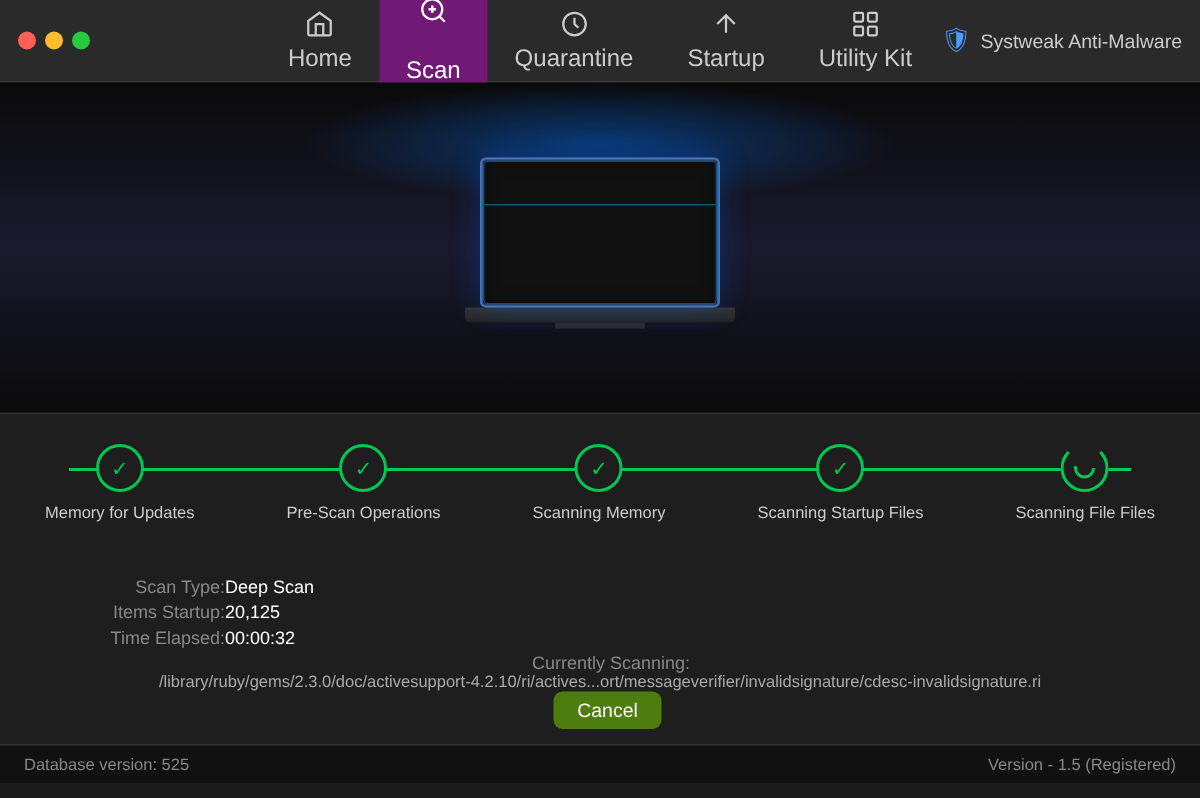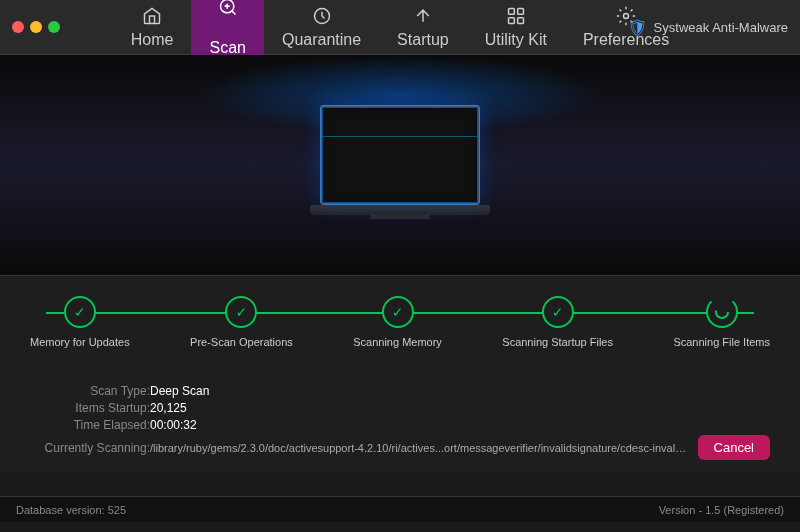--- a/index.html
+++ b/index.html
@@ -266,33 +266,34 @@
       text-align: right;
     }
 
     .info-value {
       color: #fff;
     }
 
     .info-row.scanning-row {
       display: flex;
       align-items: center;
+      flex-direction: column;
     }
 
     .scanning-path {
       color: #aaa;
       font-size: 11px;
       flex: 1;
       overflow: hidden;
       text-overflow: ellipsis;
       white-space: nowrap;
     }
 
     .cancel-btn {
-      background: #be185d;
+      background: #4d7c0f;
       color: #fff;
       border: none;
       border-radius: 6px;
       padding: 5px 16px;
       font-size: 13px;
       cursor: pointer;
       margin-left: 10px;
       flex-shrink: 0;
     }
 
@@ -376,29 +377,20 @@
         <svg class="icon-svg" viewBox="0 0 24 24" fill="none" stroke="#ccc" stroke-width="1.8">
           <rect x="3" y="3" width="7" height="7" rx="1"></rect>
           <rect x="14" y="3" width="7" height="7" rx="1"></rect>
           <rect x="3" y="14" width="7" height="7" rx="1"></rect>
           <rect x="14" y="14" width="7" height="7" rx="1"></rect>
         </svg>
       </span>
       <span class="nav-label">Utility Kit</span>
     </div>
 
-    <div class="nav-item">
-      <span class="nav-icon">
-        <svg class="icon-svg" viewBox="0 0 24 24" fill="none" stroke="#ccc" stroke-width="1.8">
-          <circle cx="12" cy="12" r="3"></circle>
-          <path d="M12 1v3M12 20v3M4.22 4.22l2.12 2.12M17.66 17.66l2.12 2.12M1 12h3M20 12h3M4.22 19.78l2.12-2.12M17.66 6.34l2.12-2.12"></path>
-        </svg>
-      </span>
-      <span class="nav-label">Preferences</span>
-    </div>
   </nav>
 
   <div class="brand">
     <span class="brand-shield">🛡</span>
     <span>Systweak Anti-Malware</span>
   </div>
 </div>
 
 <div class="hero-section">
   <div class="hero-glow"></div>
@@ -437,21 +429,21 @@
       <div class="step-circle">✓</div>
       <span class="step-label">Scanning Startup Files</span>
     </div>
 
     <div class="step">
       <div class="step-circle" style="animation: spin 1.5s linear infinite; border-top-color: transparent;">
         <svg width="16" height="16" viewBox="0 0 16 16" fill="none" stroke="#00c853" stroke-width="2">
           <circle cx="8" cy="8" r="6" stroke-dasharray="20 18"></circle>
         </svg>
       </div>
-      <span class="step-label">Scanning File Items</span>
+      <span class="step-label">Scanning File Files</span>
     </div>
   </div>
 </div>
 
 <div class="info-section">
   <div class="info-row">
     <span class="info-label">Scan Type:</span>
     <span class="info-value">Deep Scan</span>
   </div>
   <div class="info-row">

